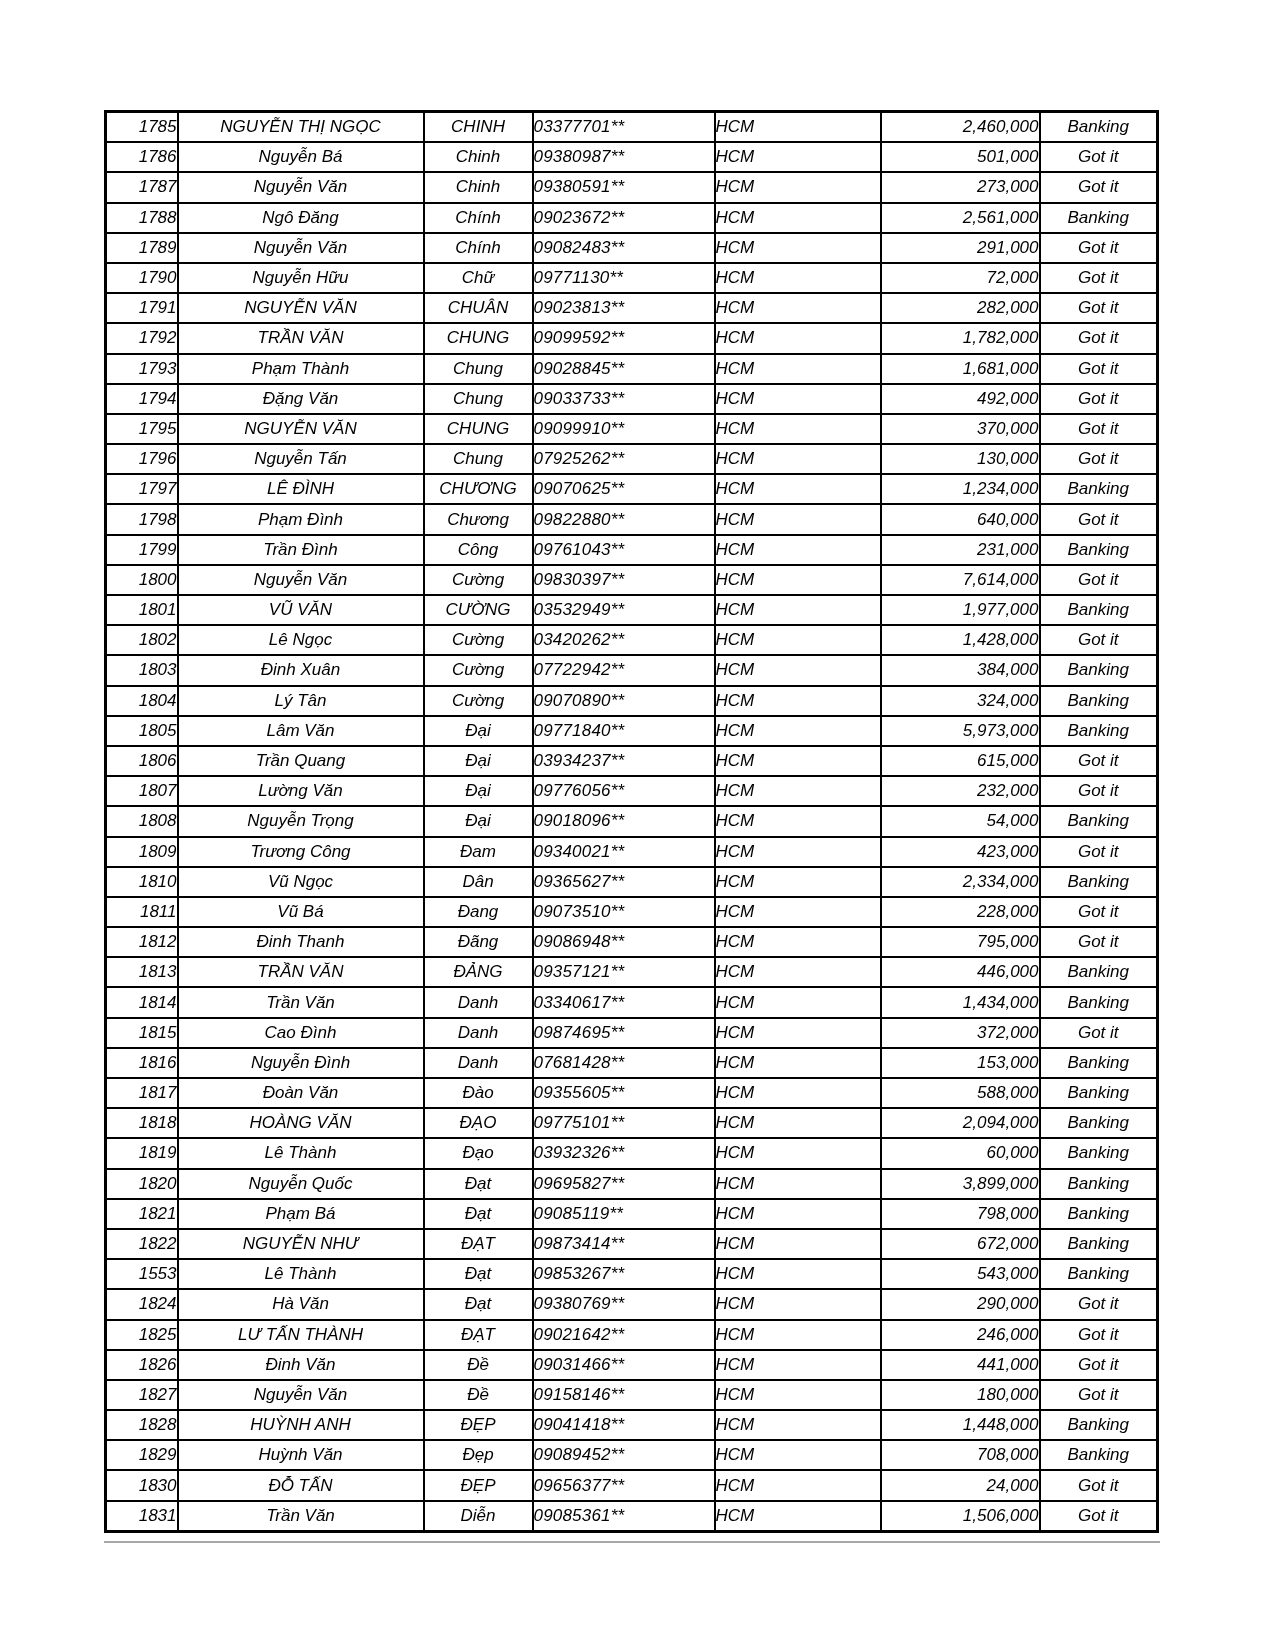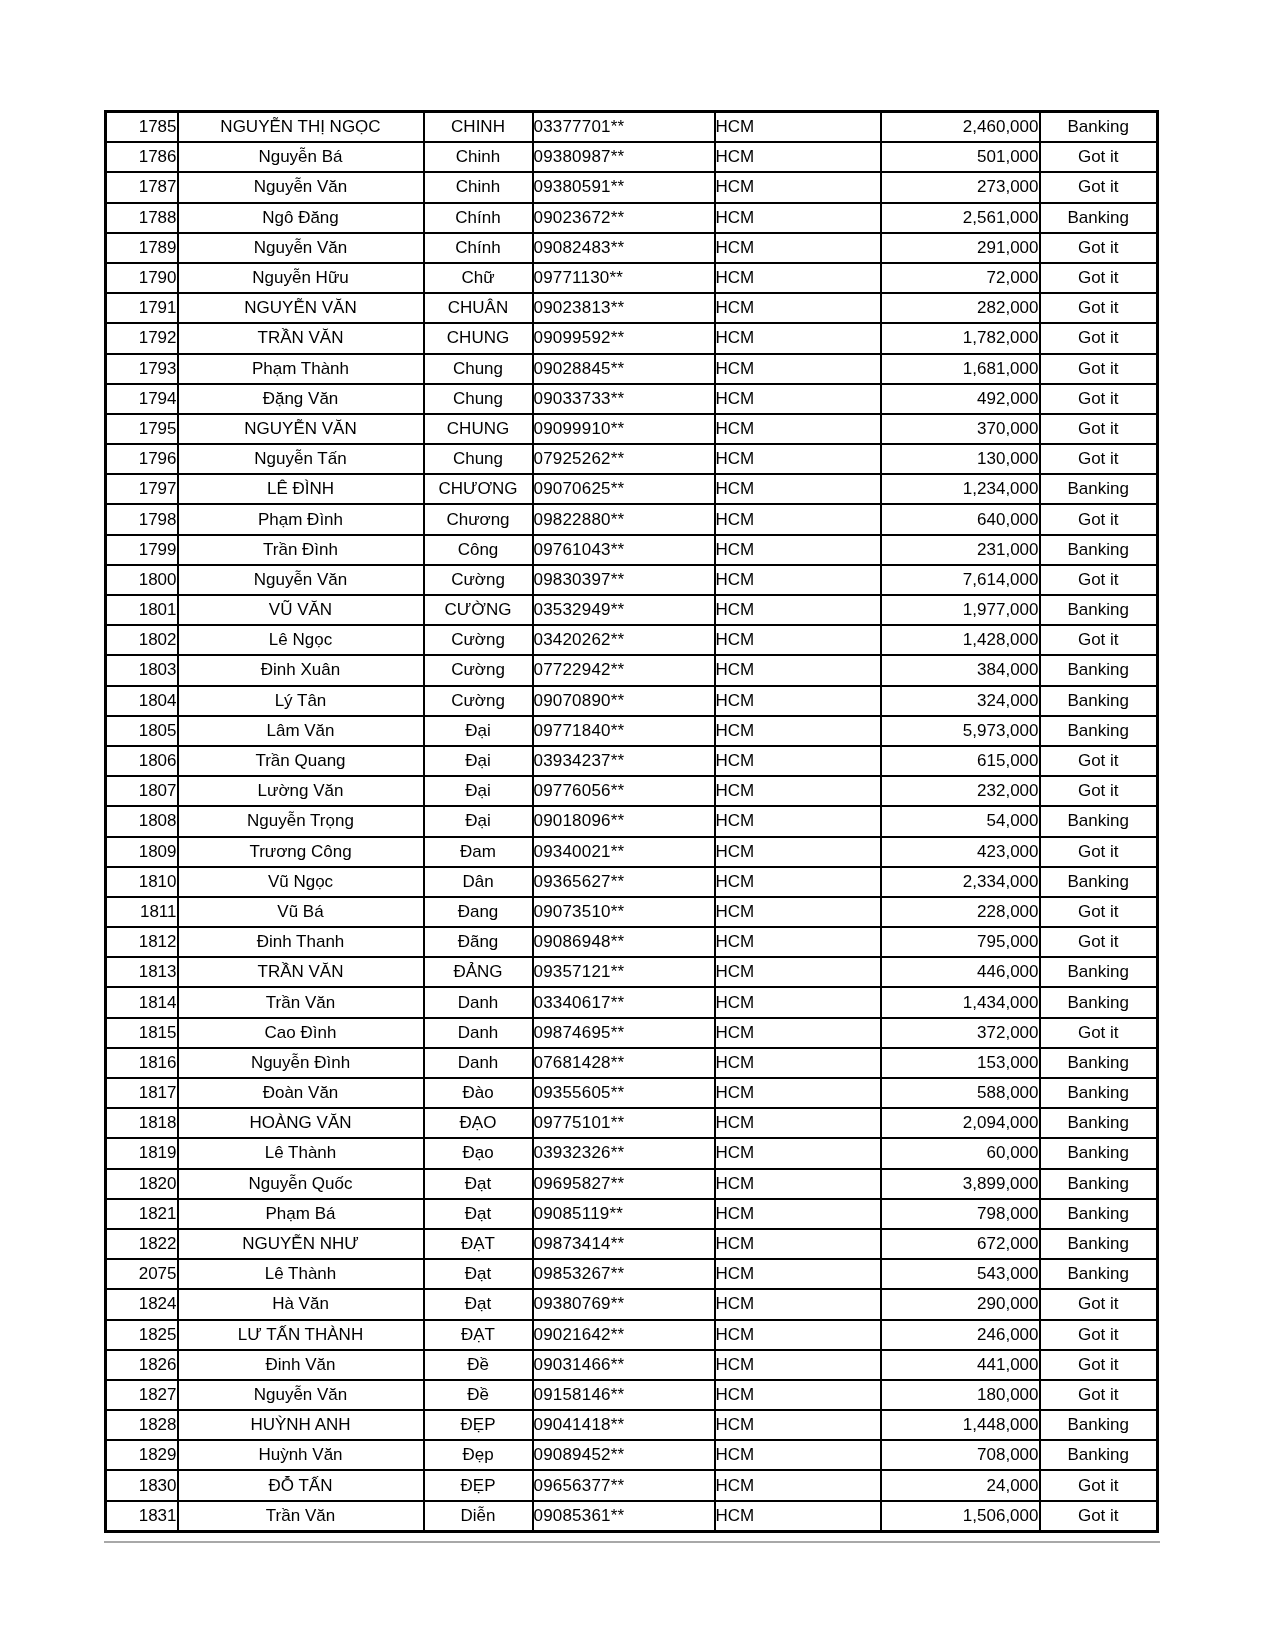--- a/index.html
+++ b/index.html
@@ -14,20 +14,21 @@
     font-family: "Liberation Sans", "DejaVu Sans", sans-serif;
     color: #000000;
     overflow: hidden;
   }
   .page {
     position: absolute;
     left: 0; top: 0;
     width: 1275px;
     height: 1388px;
     background: #ffffff;
+    font-style: italic;
   }
   table.data-table {
     position: absolute;
     left: 104px;
     top: 110px;
     width: 1052px;
     border-collapse: collapse;
     table-layout: fixed;
     border: 3px solid #000000;
   }
@@ -409,21 +410,21 @@
         <tr>
           <td class="col-id">1822</td>
           <td class="col-first_name">NGUYỄN NHƯ</td>
           <td class="col-last_name">ĐẠT</td>
           <td class="col-phone">09873414**</td>
           <td class="col-city">HCM</td>
           <td class="col-amount">672,000</td>
           <td class="col-status">Banking</td>
         </tr>
         <tr>
-          <td class="col-id">2075</td>
+          <td class="col-id">1553</td>
           <td class="col-first_name">Lê Thành</td>
           <td class="col-last_name">Đạt</td>
           <td class="col-phone">09853267**</td>
           <td class="col-city">HCM</td>
           <td class="col-amount">543,000</td>
           <td class="col-status">Banking</td>
         </tr>
         <tr>
           <td class="col-id">1824</td>
           <td class="col-first_name">Hà Văn</td>

